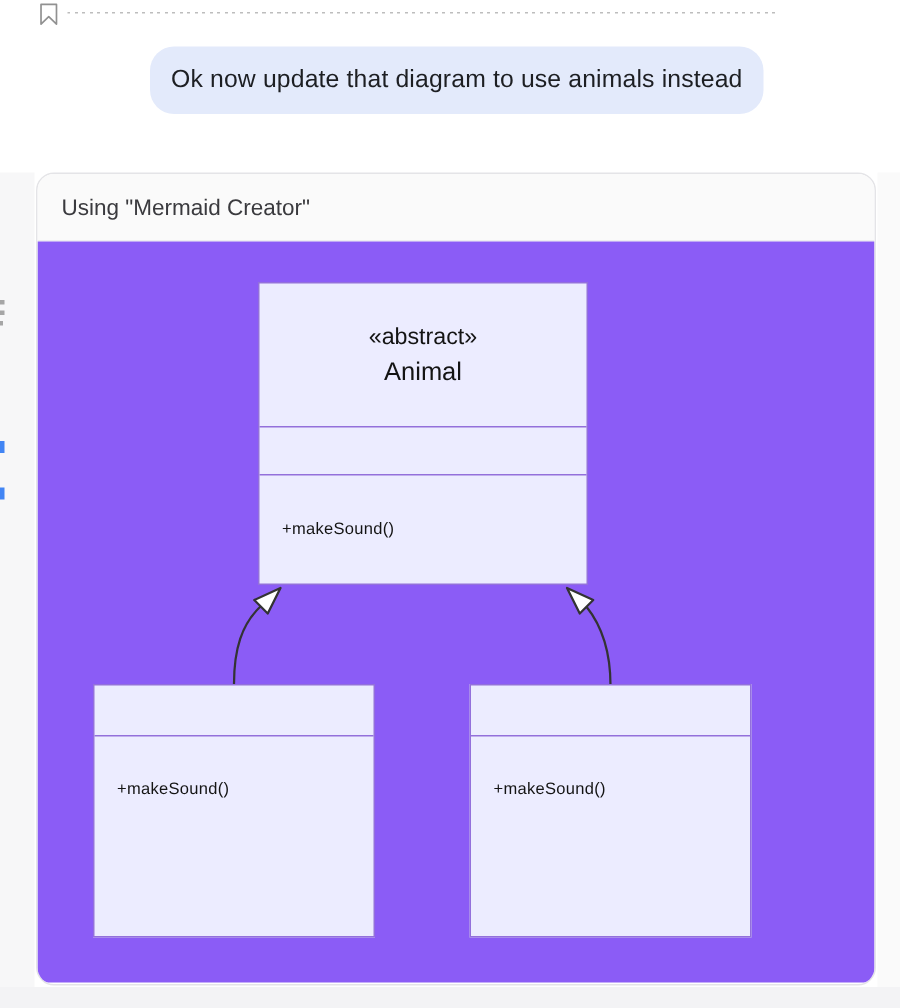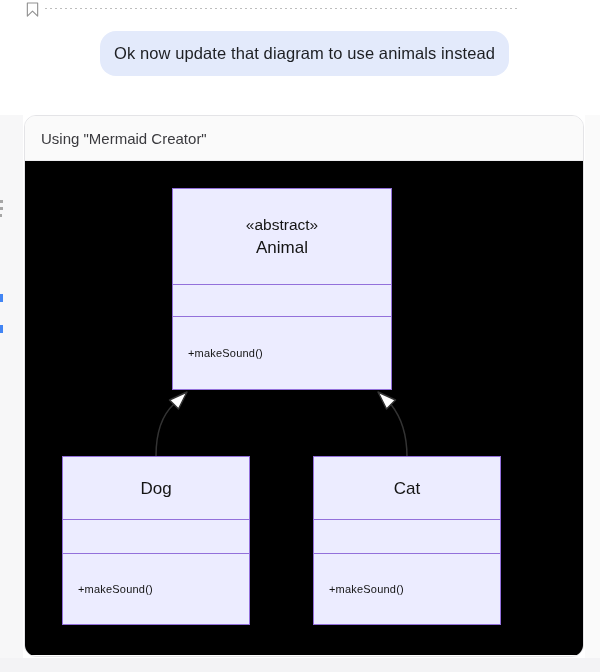--- a/index.html
+++ b/index.html
@@ -25,21 +25,21 @@
   .edge-mark { position:absolute; left:0; }
   .edge-mark.gray { width:3px; height:3px; background:#a6a6a6; }
   .edge-mark.blue { width:3px; height:8px; background:#4285f4; }
 
   
   .tool-card { position:absolute; left:24px; top:115px; width:560px; height:542px;
     border:1px solid #e4e4e7; border-radius:12px; background:#ffffff; overflow:hidden; }
   .tool-card-header { height:45px; background:#fafafa; border-bottom:1px solid #ededf0;
     display:flex; align-items:center; padding:0 16px; cursor:pointer; }
   .tool-card-header span { font-size:15px; color:#3a3a3e; }
-  .tool-card-body { position:relative; width:558px; height:494px; background:#000000; }
+  .tool-card-body { position:relative; width:558px; height:494px; background:#8b5cf6; }
 
   
   .edges { position:absolute; left:0; top:0; width:558px; height:494px; }
   .uml-class { position:absolute; background:#ECECFF; border:1px solid #9370DB; color:#141414; }
   .uml-title { display:flex; flex-direction:column; align-items:center; justify-content:center;
     border-bottom:1px solid #9370DB; gap:7px; }
   .uml-annotation { font-size:15.5px; line-height:1; }
   .uml-name { font-size:17px; font-weight:normal; line-height:1; }
   .uml-attrs { border-bottom:1px solid #9370DB; }
   .uml-methods { display:flex; flex-direction:column; justify-content:center; padding-left:15px; }
@@ -99,33 +99,27 @@
           <div class="uml-annotation">«abstract»</div>
           <div class="uml-name">Animal</div>
         </div>
         <div class="uml-attrs"></div>
         <div class="uml-methods">
           <div class="uml-method">+makeSound()</div>
         </div>
       </div>
 
       <div class="uml-class uml-dog">
-        <div class="uml-title">
-          <div class="uml-name">Dog</div>
-        </div>
         <div class="uml-attrs"></div>
         <div class="uml-methods">
           <div class="uml-method">+makeSound()</div>
         </div>
       </div>
 
       <div class="uml-class uml-cat">
-        <div class="uml-title">
-          <div class="uml-name">Cat</div>
-        </div>
         <div class="uml-attrs"></div>
         <div class="uml-methods">
           <div class="uml-method">+makeSound()</div>
         </div>
       </div>
 
     </div>
   </div>
 </div>
 

